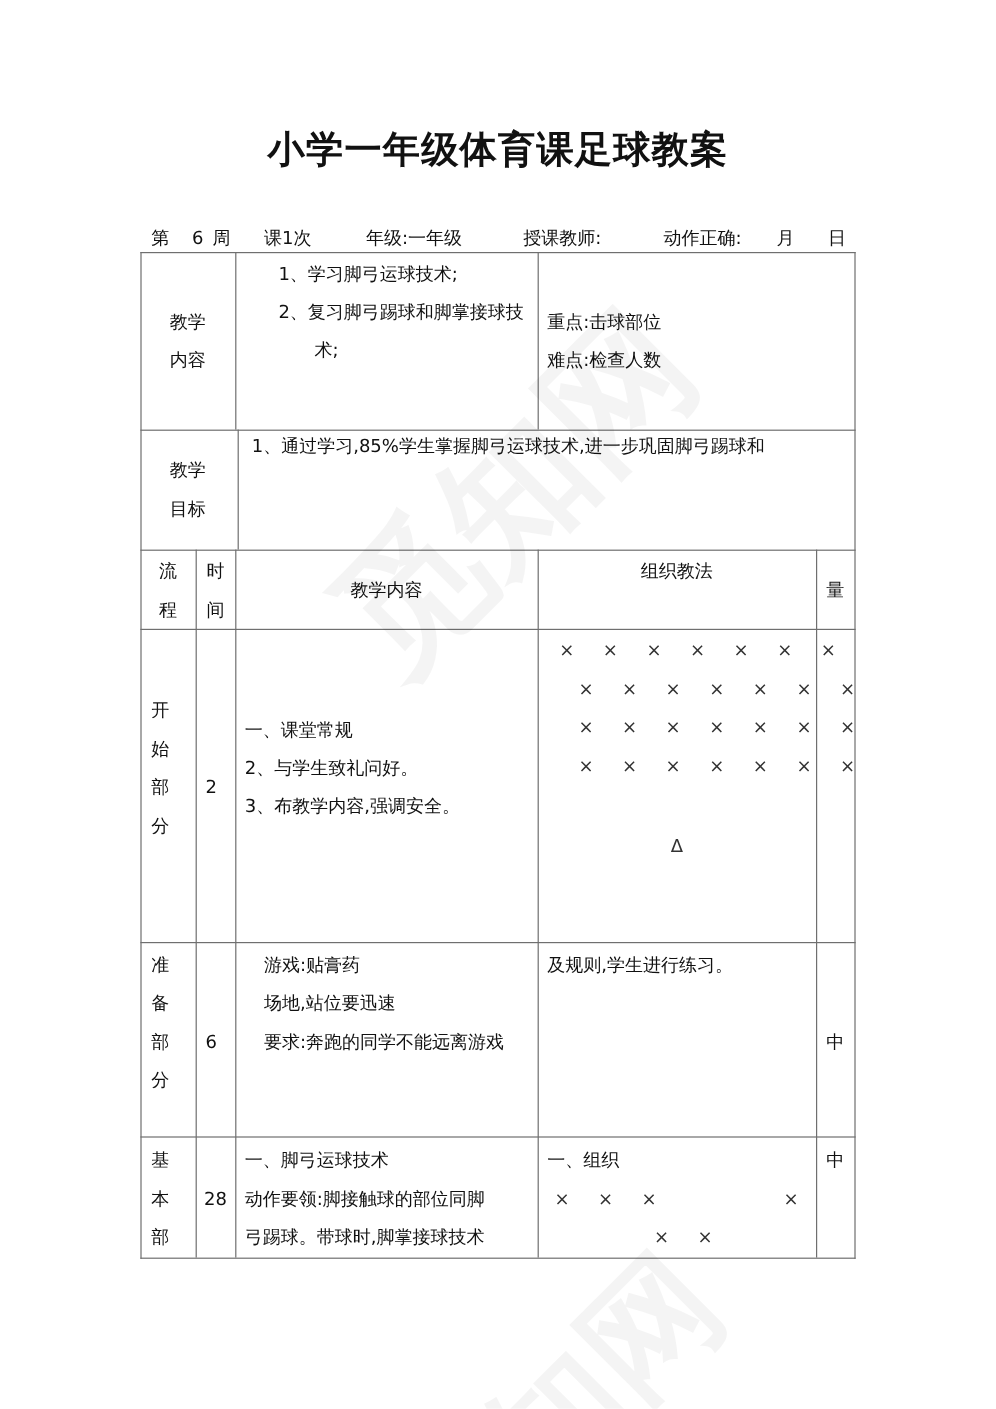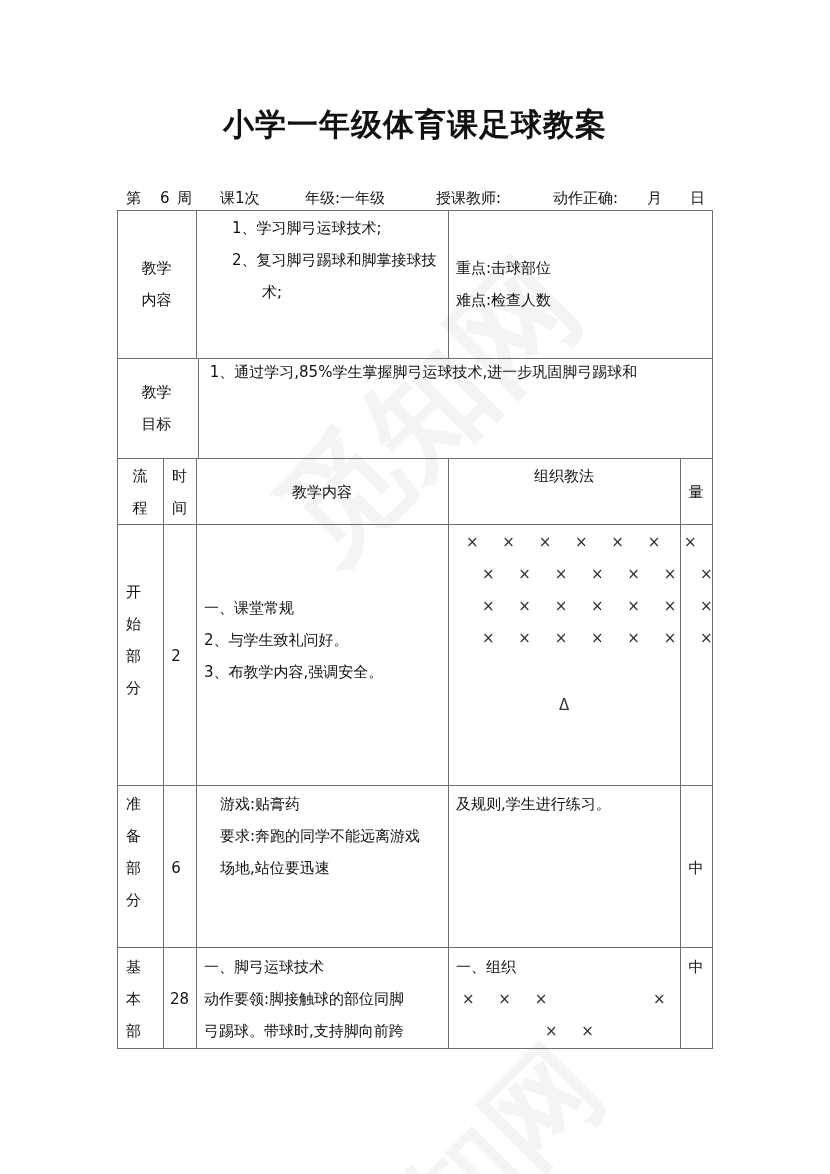--- a/index.html
+++ b/index.html
@@ -131,38 +131,38 @@
 
 <div class="vtext" style="left:117px; width:33px; top:788px;">
   <div>准</div>
   <div>备</div>
   <div>部</div>
   <div>分</div>
 </div>
 <div class="vtext" style="left:163px; width:26px; top:852px;">6</div>
 <div class="cell-text" style="left:220px; top:788px;">
   <div>游戏:贴膏药</div>
+  <div>场地,站位要迅速</div>
   <div>要求:奔跑的同学不能远离游戏</div>
-  <div>场地,站位要迅速</div>
 </div>
 <div class="cell-text" style="left:456px; top:788px;">
   <div>及规则,学生进行练习。</div>
 </div>
 <div class="vtext" style="left:680px; width:32px; top:852px;">中</div>
 
 <div class="vtext" style="left:117px; width:33px; top:951px;">
   <div>基</div>
   <div>本</div>
   <div>部</div>
 </div>
 <div class="vtext" style="left:163px; width:33px; top:983px;">28</div>
 <div class="cell-text" style="left:204px; top:951px;">
   <div>一、脚弓运球技术</div>
   <div>动作要领:脚接触球的部位同脚</div>
-  <div>弓踢球。带球时,支持脚向前跨</div>
+  <div>弓踢球。带球时,脚掌接球技术</div>
 </div>
 <div class="cell-text" style="left:456px; top:951px;">
   <div>一、组织</div>
 </div>
 <div>
   <div class="mark" style="left:462px; top:991px; letter-spacing:9.5px;">× × ×</div>
   <div class="mark" style="left:653px; top:991px;">×</div>
   <div class="mark" style="left:545px; top:1023px; letter-spacing:9.5px;">× ×</div>
 </div>
 <div class="vtext" style="left:680px; width:32px; top:951px;">中</div>

